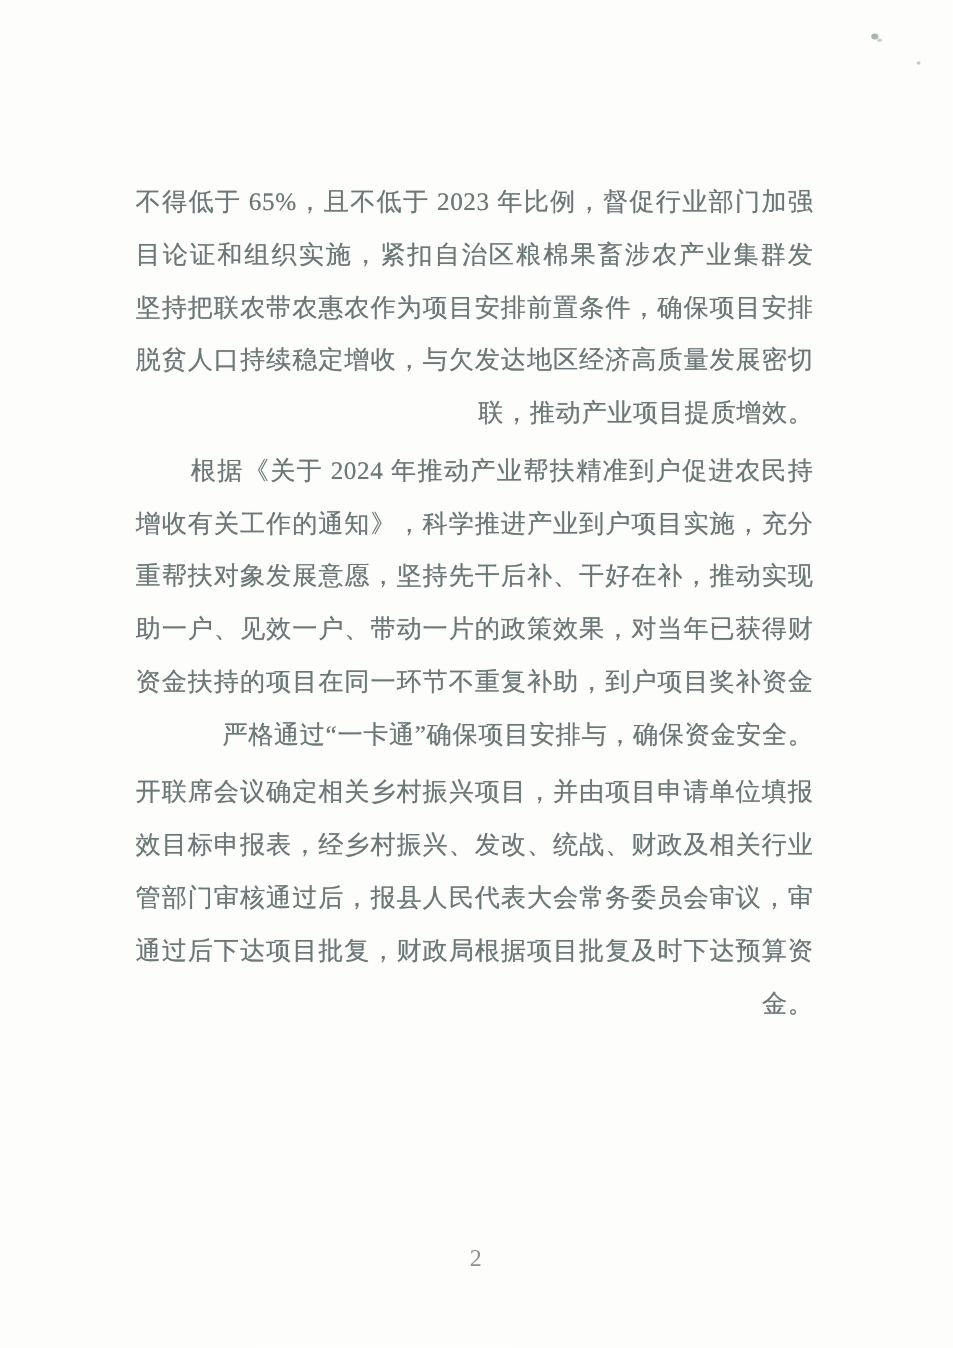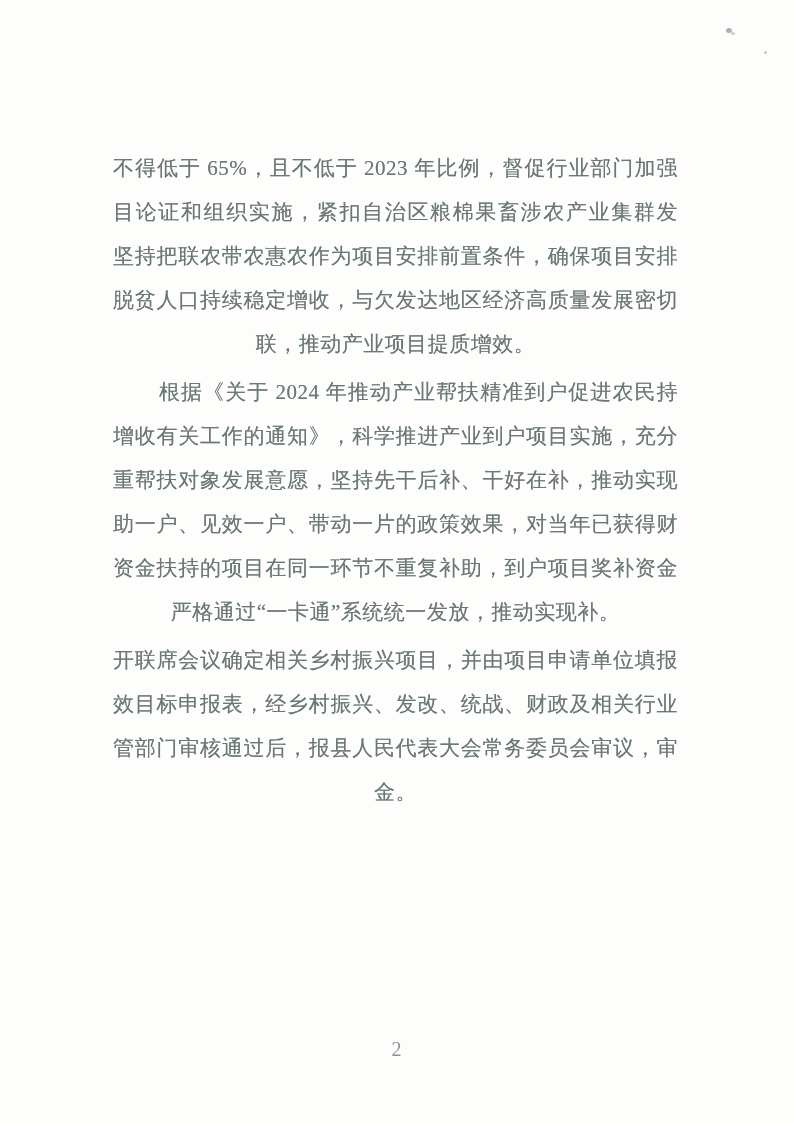--- a/index.html
+++ b/index.html
@@ -28,21 +28,21 @@
     font-size: 21px;
     text-shadow: 0 0 0.6px rgba(107,120,119,0.65);
   }
 
   .paragraph + .paragraph { margin-top: 4px; }
 
   .line {
     height: 44px;
     line-height: 44px;
     white-space: nowrap;
-    text-align: center;
+    text-align: right;
     letter-spacing: 0.5px;
   }
 
   .line.fill {
     white-space: normal;
     text-align: justify;
     text-align-last: justify;
     overflow: hidden;
   }
 
@@ -95,24 +95,25 @@
         <div class="line fill">坚持把联农带农惠农作为项目安排前置条件，确保项目安排与</div>
         <div class="line fill">脱贫人口持续稳定增收，与欠发达地区经济高质量发展密切关</div>
         <div class="line">联，推动产业项目提质增效。</div>
       </div>
       <div class="paragraph">
         <div class="line fill indent">根据《关于 2024 年推动产业帮扶精准到户促进农民持续</div>
         <div class="line fill">增收有关工作的通知》，科学推进产业到户项目实施，充分尊</div>
         <div class="line fill">重帮扶对象发展意愿，坚持先干后补、干好在补，推动实现补</div>
         <div class="line fill">助一户、见效一户、带动一片的政策效果，对当年已获得财政</div>
         <div class="line fill">资金扶持的项目在同一环节不重复补助，到户项目奖补资金应</div>
-        <div class="line">严格通过“一卡通”系统统一发放，推动实现补。</div>
+        <div class="line">严格通过“一卡通”确保项目安排与，确保资金安全。</div>
       </div>
       <div class="paragraph">
         <div class="line fill">开联席会议确定相关乡村振兴项目，并由项目申请单位填报绩</div>
         <div class="line fill">效目标申报表，经乡村振兴、发改、统战、财政及相关行业主</div>
         <div class="line fill">管部门审核通过后，报县人民代表大会常务委员会审议，审议</div>
+        <div class="line fill">通过后下达项目批复，财政局根据项目批复及时下达预算资</div>
         <div class="line">金。</div>
       </div>
     </div>
 
   <div class="page-number">2</div>
 </div>
 
 </body></html>

